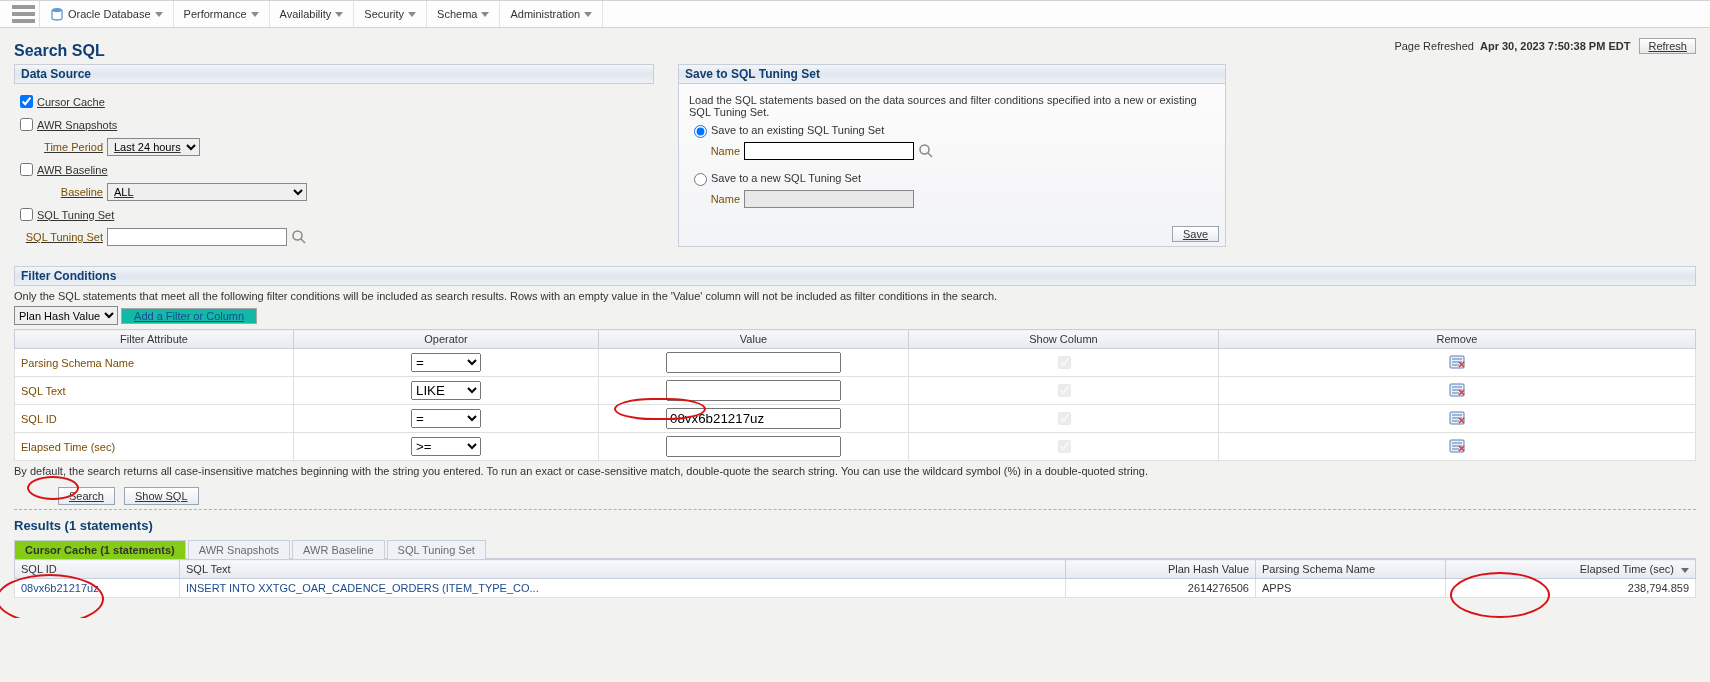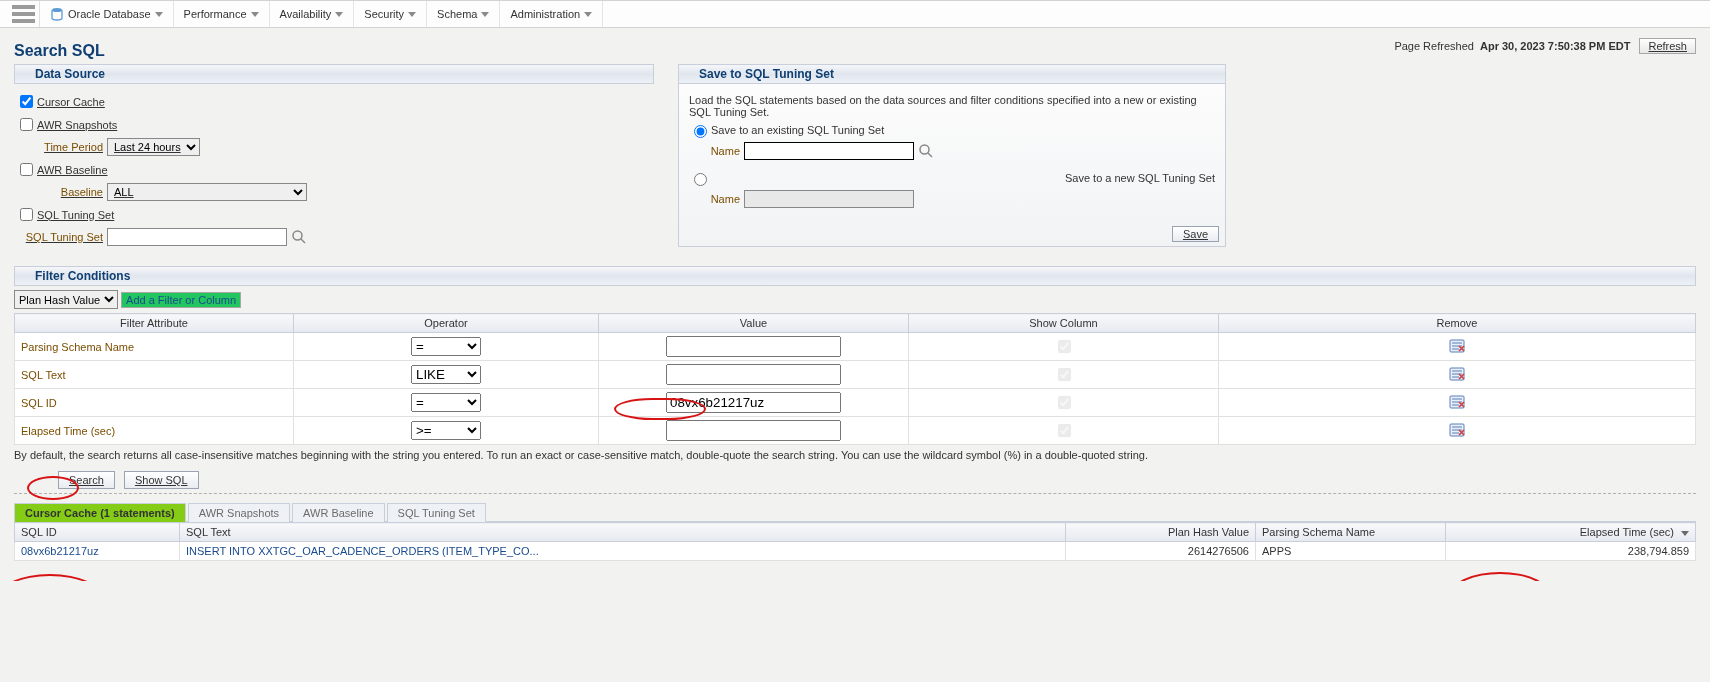--- a/index.html
+++ b/index.html
@@ -52,21 +52,21 @@
   }
 
   .two-col-top { display:flex; align-items:flex-start; gap:24px; clear:both;}
   .left-col { width: 640px; }
   .right-col { flex: 0 0 548px; }
 
   .panel-header {
     font-size:12px; font-weight:bold; color:#0f3f73;
     background: linear-gradient(#f4f6f9 0%, #e1e6ee 50%, #edf1f7 100%);
     border:1px solid #c8cfdb; border-bottom:1px solid #c8cfdb;
-    padding:2px 20px;
+    padding:2px 6px;
   }
   .right-panel {
     border:1px solid #c8cfdb;
     background: linear-gradient(#fdfdfd, #f2f3f5);
     padding-bottom:8px;
     position:relative;
   }
   .right-panel .panel-header{border-left:none;border-right:none;border-top:none;}
 
   .form-row { display:flex; align-items:center; margin:4px 0;}
@@ -79,21 +79,21 @@
   .search-glass {
     width:16px;height:16px;display:inline-block;margin-left:4px;cursor:pointer;
   }
 
   .info-text { margin:4px 0; color:#333; }
 
   .filter-wide { margin-top:12px; }
 
   .add-filter-row { margin:4px 0;}
   .add-filter-row select { font-size:11px; border:1px solid #888; height:19px;min-width:100px;}
-  .add-filter-link { border:1px solid #a7a7a7; padding:1px 4px; background:#22c55e; color:#1a4b8f; display:inline-block;}
+  .add-filter-link { border:1px solid #a7a7a7; padding:1px 12px; background:#14b8a6; color:#1a4b8f; text-decoration:underline; display:inline-block;}
 
   table.filters {
     width:100%; border-collapse:collapse; background:#fff;
     border:1px solid #d0d0d0;
   }
   table.filters th {
     background: linear-gradient(#f7f8fa,#e6eaf1);
     border:1px solid #c8cfdb;
     font-weight:normal; color:#333; padding:3px 6px; font-size:11px;
   }
@@ -263,36 +263,37 @@
             <span class="label-brown" style="width:42px;margin-right:4px;">Name</span>
             <input type="text" style="width: 170px; border: 1px solid rgb(0, 0, 0);" value="">
             <span class="search-glass">
               <svg viewBox="0 0 16 16">
                   <circle cx="6.5" cy="6.5" r="4.5" fill="none" stroke="#888" stroke-width="1.5"></circle>
                   <line x1="10" y1="10" x2="14" y2="14" stroke="#888" stroke-width="1.5"></line>
                 </svg>
             </span>
           </div>
 
-          <div class="form-row" style="margin-top:10px;justify-content:space-between;">
+          <div class="form-row" style="margin-top:10px;">
             <input type="radio" name="stsmode" style="">
             <span>Save to a new SQL Tuning Set</span>
           </div>
           <div class="form-row indent">
             <span class="label-brown" style="width:42px;margin-right:4px;">Name</span>
             <input type="text" style="width: 170px; background: rgb(232, 232, 232);" disabled="" value="">
           </div>
         </div>
         <span class="savebtn">Save</span>
       </div>
     </div>
   </div>
 
   <div class="filter-wide">
     <div class="panel-header">Filter Conditions</div>
+    <div class="info-text">Only the SQL statements that meet all the following filter conditions will be included as search results. Rows with an empty value in the 'Value' column will not be included as filter conditions in the search.</div>
 
     <div class="add-filter-row">
       <select><option>Plan Hash Value</option></select>
       <a class="add-filter-link">Add a Filter or Column</a>
     </div>
 
     <table class="filters">
       <thead>
         <tr>
           <th style="width:279px;">Filter Attribute</th>
@@ -352,20 +353,21 @@
 
     <div class="note">By default, the search returns all case-insensitive matches beginning with the string you entered. To run an exact or case-sensitive match, double-quote the search string. You can use the wildcard symbol (%) in a double-quoted string.</div>
 
     <div class="action-row">
       <span class="btn" id="search-btn">Search</span>
       <span class="btn">Show SQL</span>
     </div>
     <hr class="dashed-sep">
   </div>
 
+  <h2 class="section-label">Results (1 statements)</h2>
 
   <div class="tabstrip">
     <div class="tab active">Cursor Cache (1 statements)</div>
     <div class="tab">AWR Snapshots</div>
     <div class="tab">AWR Baseline</div>
     <div class="tab">SQL Tuning Set</div>
   </div>
 
   <table class="results">
     <colgroup>

